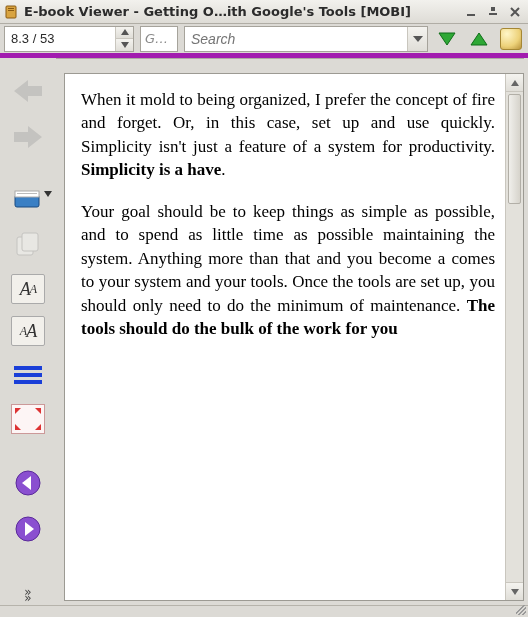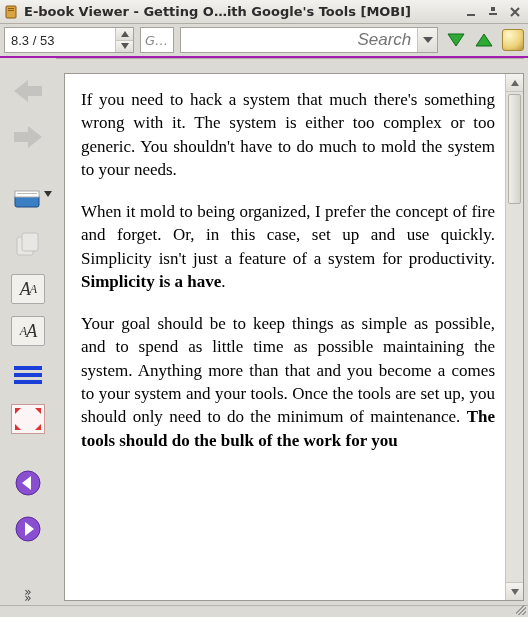--- a/index.html
+++ b/index.html
@@ -38,21 +38,21 @@
   .winbtn {
     width: 18px; height: 18px;
     display:flex; align-items:center; justify-content:center;
     color:#555;
     cursor:pointer;
   }
   
   .toolbar {
     height: 34px;
     background: #dcdad5;
-    border-bottom: 2px solid #a21caf;
+    border-bottom: 5px solid #a21caf;
     display:flex;
     align-items:center;
     padding: 2px 4px;
     gap: 6px;
   }
   .spinbox {
     display:flex;
     height: 26px;
     border:1px solid #a6a39b;
     background:#fff;
@@ -92,25 +92,24 @@
     height:26px;
     border:1px solid #a6a39b;
     background:#fff;
     display:flex;
     align-items:center;
   }
   .searchbox input {
     border:none; outline:none;
     flex:1;
     padding:0 6px;
-    font-size:17px;
+    font-size:14px;
     color:#8a8a8a;
     font-style:italic;
     background:#fff;
-    text-align:right;
   }
   .searchbox .dd {
     width:20px; height:100%;
     display:flex; align-items:center; justify-content:center;
     border-left:1px solid #c9c6be;
     background:linear-gradient(to bottom,#f4f3ef,#e0ded8);
     cursor:pointer;
   }
   .toolbtn {
     width:26px; height:26px;
@@ -361,21 +360,20 @@
       <circle cx="13" cy="13" r="12" fill="#8a4fd0" stroke="#5a2a99"></circle>
       <polygon points="10,6 19,13 10,20" fill="#fff"></polygon>
     </svg>
   </div>
   <div class="chevrons">»<br>»</div>
 </div>
 
 <div class="content-wrap">
   <div class="content-scroll">
     <div class="page">
-      <p><span>If you need to hack a system that much there's something wrong with it. The system is either too complex or too generic. You shouldn't have to do much to mold the system to your needs.</span></p>
       <p><span>When it mold to being organized, I prefer the concept of fire and forget. Or, in this case, set up and use quickly. Simplicity isn't just a feature of a system for productivity. </span><b>Simplicity is a have</b><span>.</span></p>
       <p class="cutoff"><span>Your goal should be to keep things as simple as possible, and to spend as little time as possible maintaining the system. Anything more than that and you become a comes to your system and your tools. Once the tools are set up, you should only need to do the minimum of maintenance. </span><b>The tools should do the bulk of the work for you</b></p>
     </div>
     <div class="vscroll">
       <div class="arrow">
           <svg width="8" height="6">
             <polygon points="4,0 8,6 0,6" fill="#666"></polygon>
           </svg>
         </div>
       <div class="thumb"></div>

